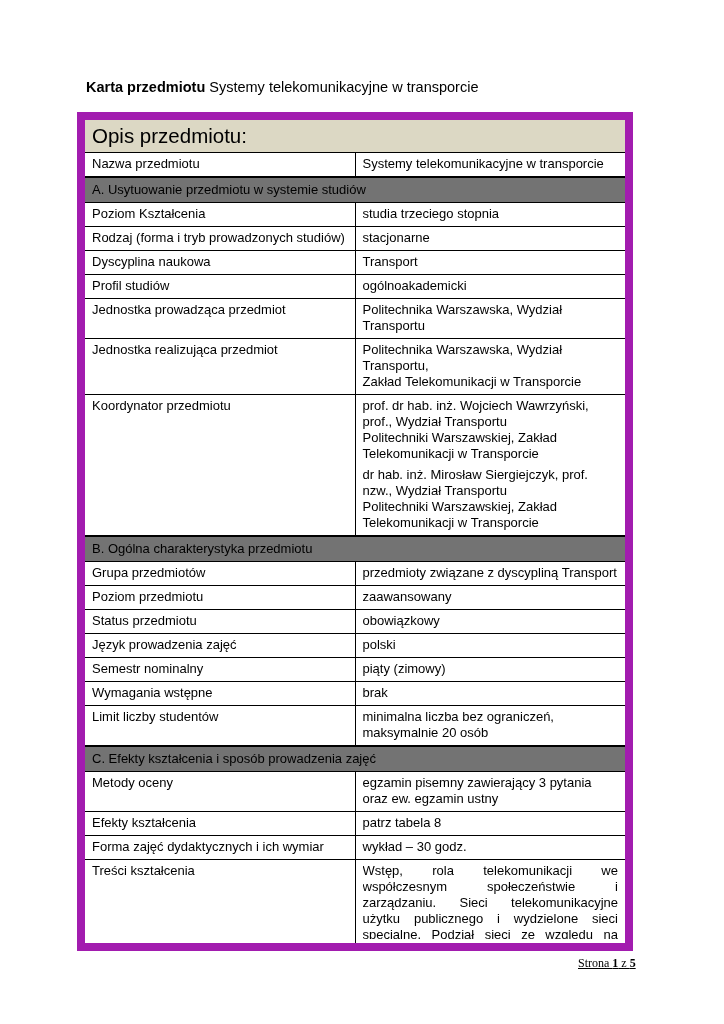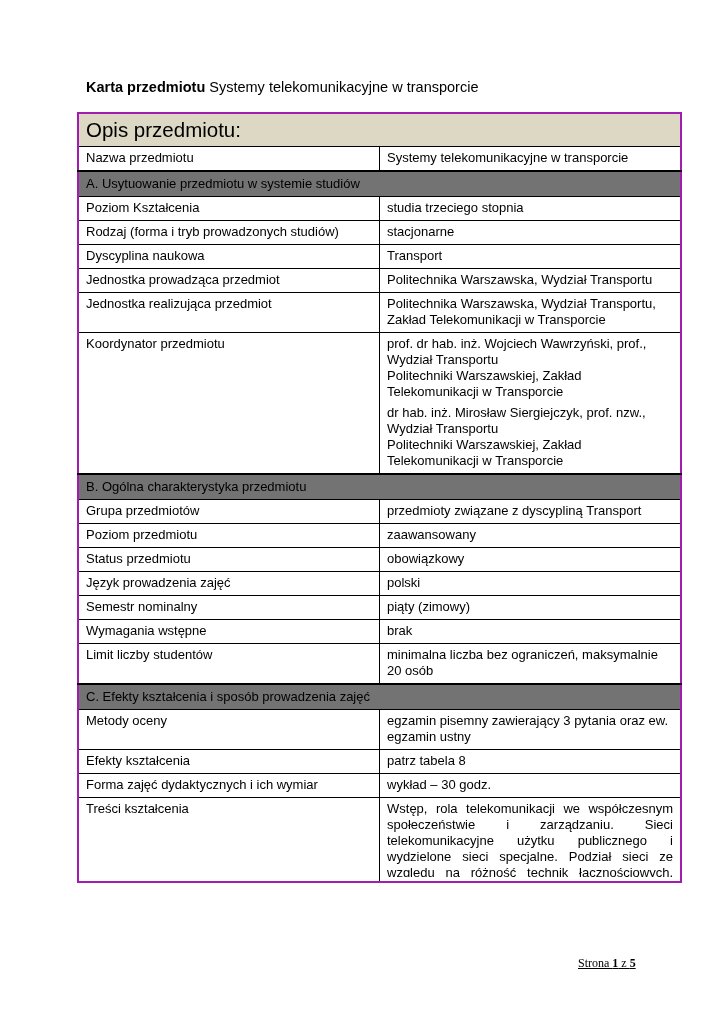--- a/index.html
+++ b/index.html
@@ -1,21 +1,21 @@
 <!DOCTYPE html>
 <html><head>
 <meta charset="utf-8">
 <style>
   html, body { margin: 0; padding: 0; background: #ffffff; }
   body { width: 724px; height: 1024px; position: relative; overflow: hidden;
          font-family: "Liberation Sans", sans-serif; color: #000; }
   .doc-title { position: absolute; left: 86px; top: 79px; font-size: 14.5px; }
   .doc-title b { font-weight: bold; }
-  table.card { position: absolute; left: 77px; top: 112px; width: 605px;
-               border-collapse: collapse; border: 2px solid #a21caf; table-layout: fixed; }
+  table.card { position: absolute; left: 77px; top: 112px; width: 556px;
+               border-collapse: collapse; border: 8px solid #a21caf; table-layout: fixed; }
   table.card td { border: 1px solid #000; padding: 3px 7px 4px 7px; font-size: 13px;
                   line-height: 16px; vertical-align: top; }
   td.col1 { width: 140px; }
   tr.header td { background: #dcd8c4; font-size: 20.5px; line-height: 24px; padding: 4px 7px 4px 7px;
                  border-bottom: 1px solid #000; }
   tr.section td { background: #737373; font-weight: normal; border-top: 2px solid #000;
                   padding: 4px 7px 4px 7px; }
   td.justify { text-align: justify; }
   .para + .para { margin-top: 5px; }
   .cut { height: 76px; overflow: hidden; }
@@ -44,20 +44,24 @@
     <td class="col1">Poziom Kształcenia</td>
     <td>studia trzeciego stopnia</td>
   </tr>
   <tr>
     <td class="col1">Rodzaj (forma i tryb prowadzonych studiów)</td>
     <td>stacjonarne</td>
   </tr>
   <tr>
     <td class="col1">Dyscyplina naukowa</td>
     <td>Transport</td>
+  </tr>
+  <tr>
+    <td class="col1">Profil studiów</td>
+    <td>ogólnoakademicki</td>
   </tr>
   <tr>
     <td class="col1">Jednostka prowadząca przedmiot</td>
     <td>Politechnika Warszawska, Wydział Transportu</td>
   </tr>
   <tr>
     <td class="col1">Jednostka realizująca przedmiot</td>
     <td>
       <div>Politechnika Warszawska, Wydział Transportu,</div>
       <div>Zakład Telekomunikacji w Transporcie</div>

